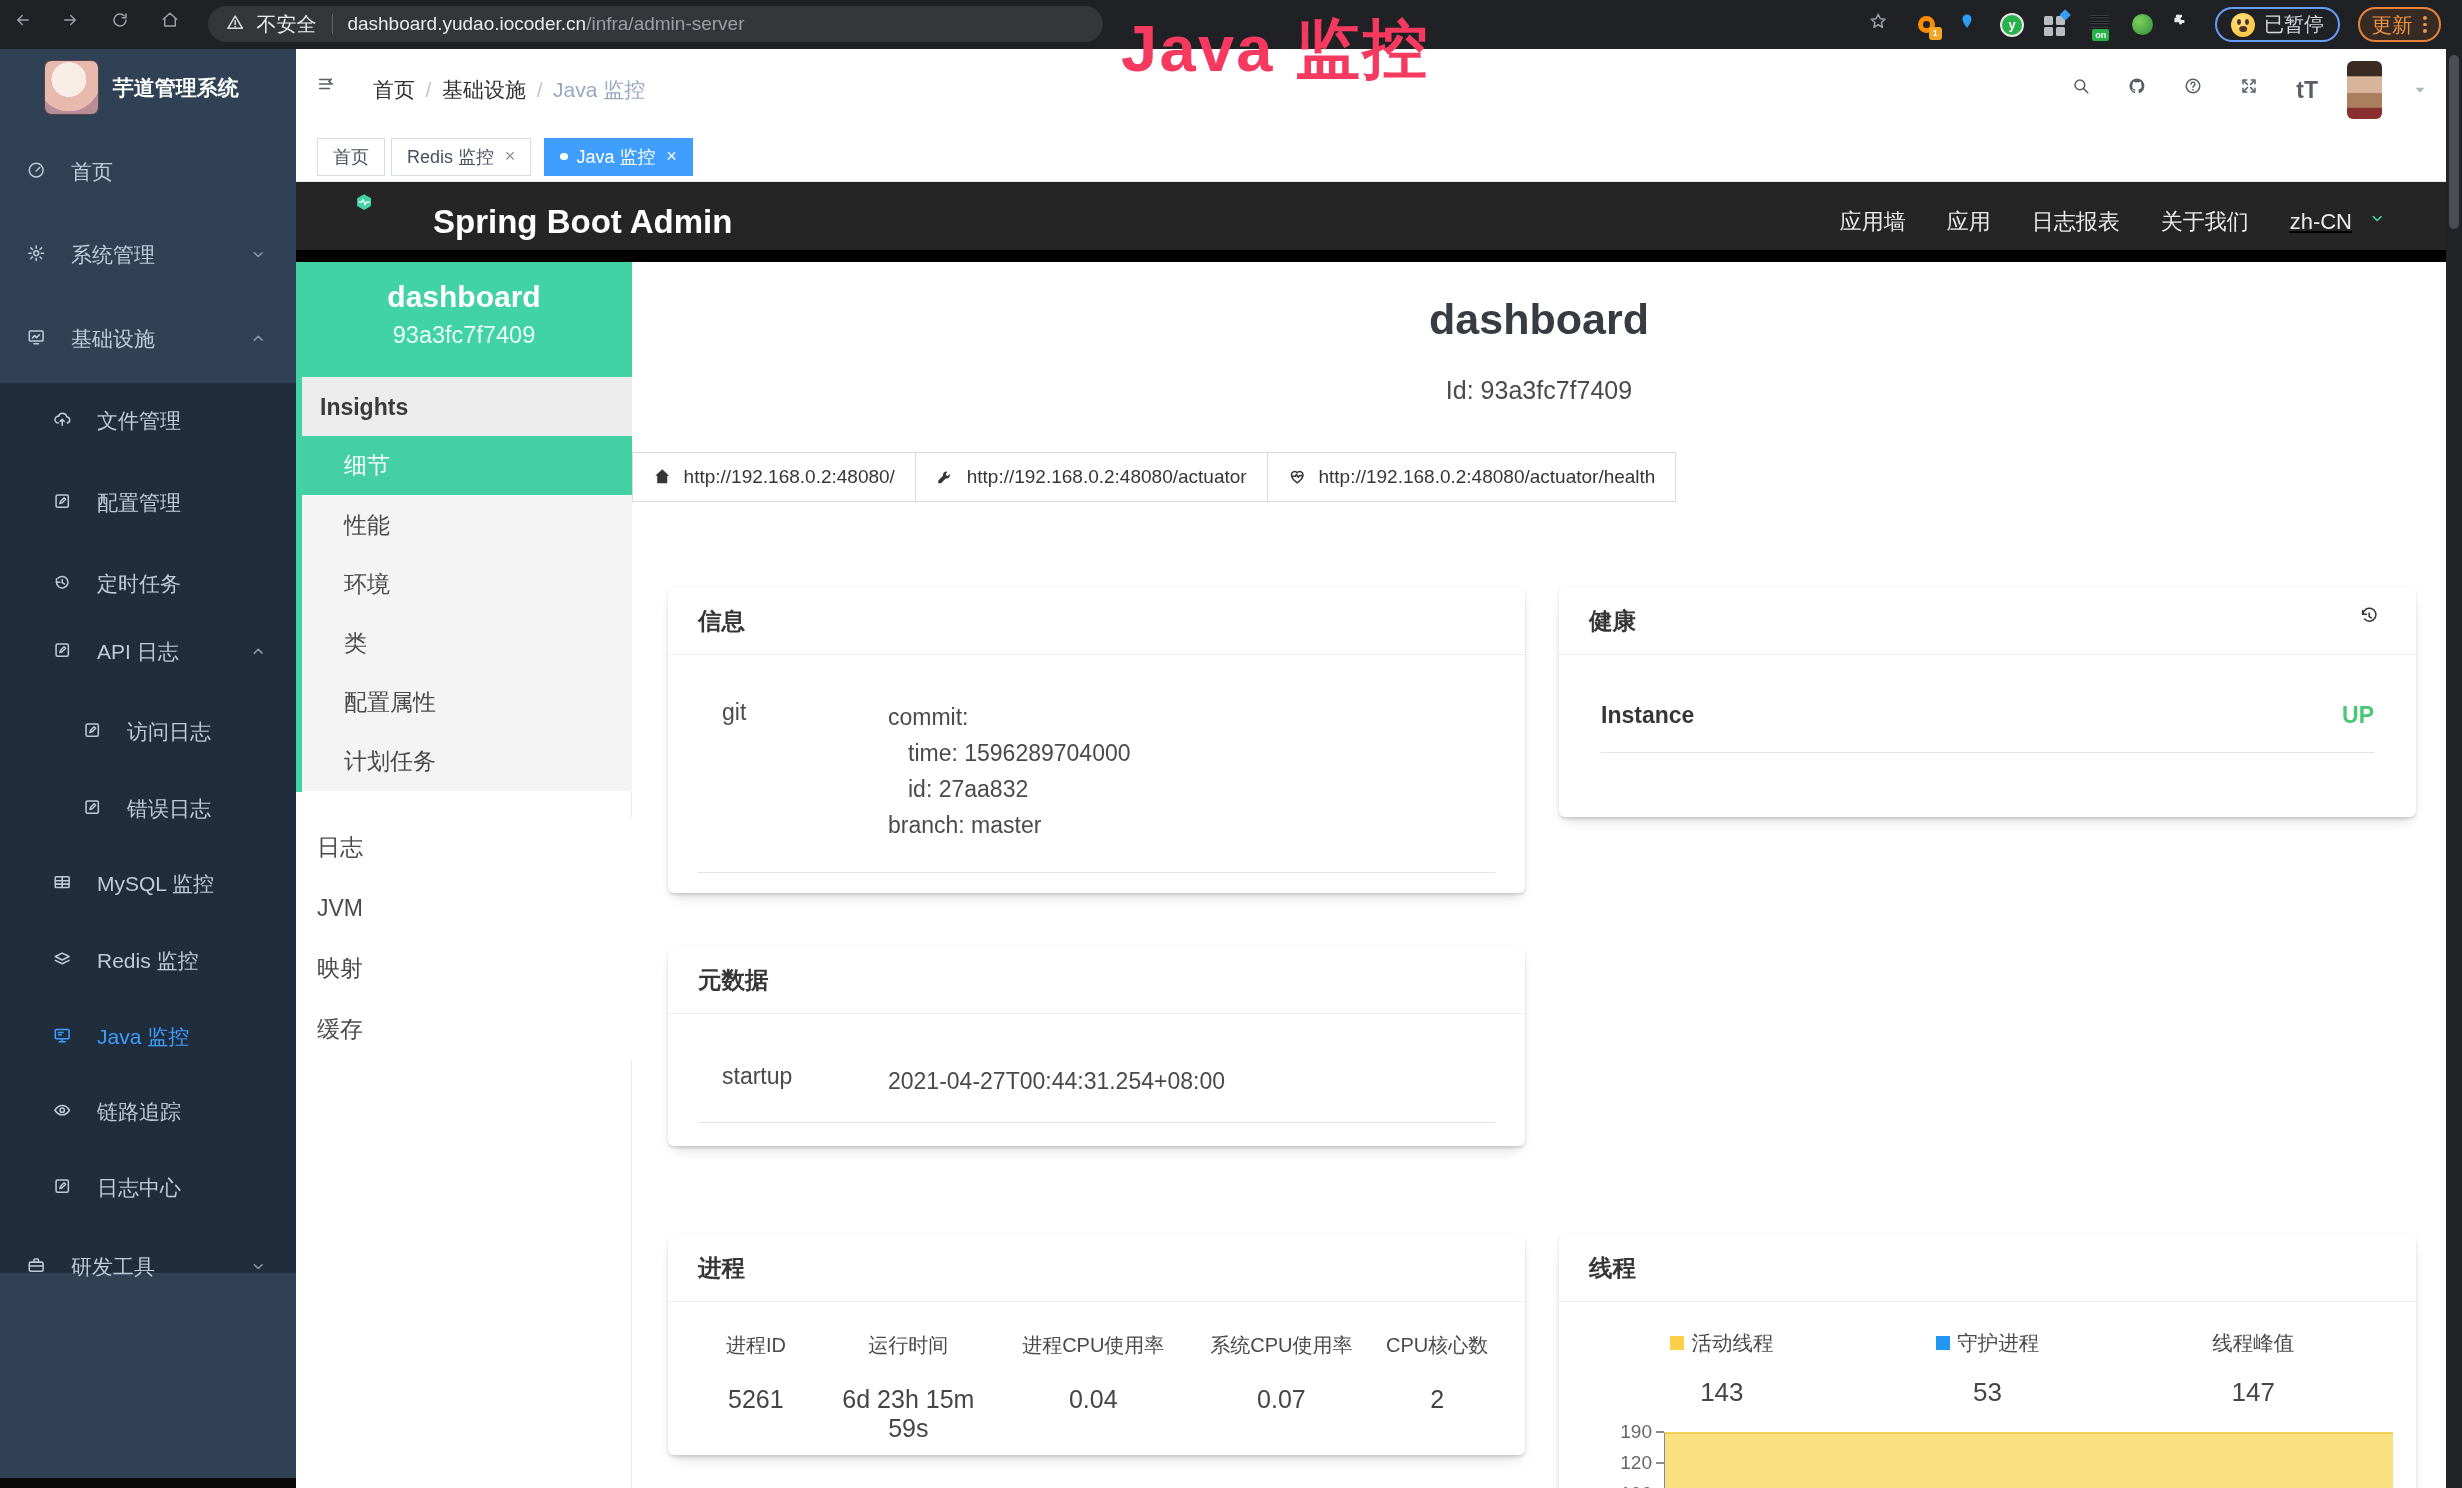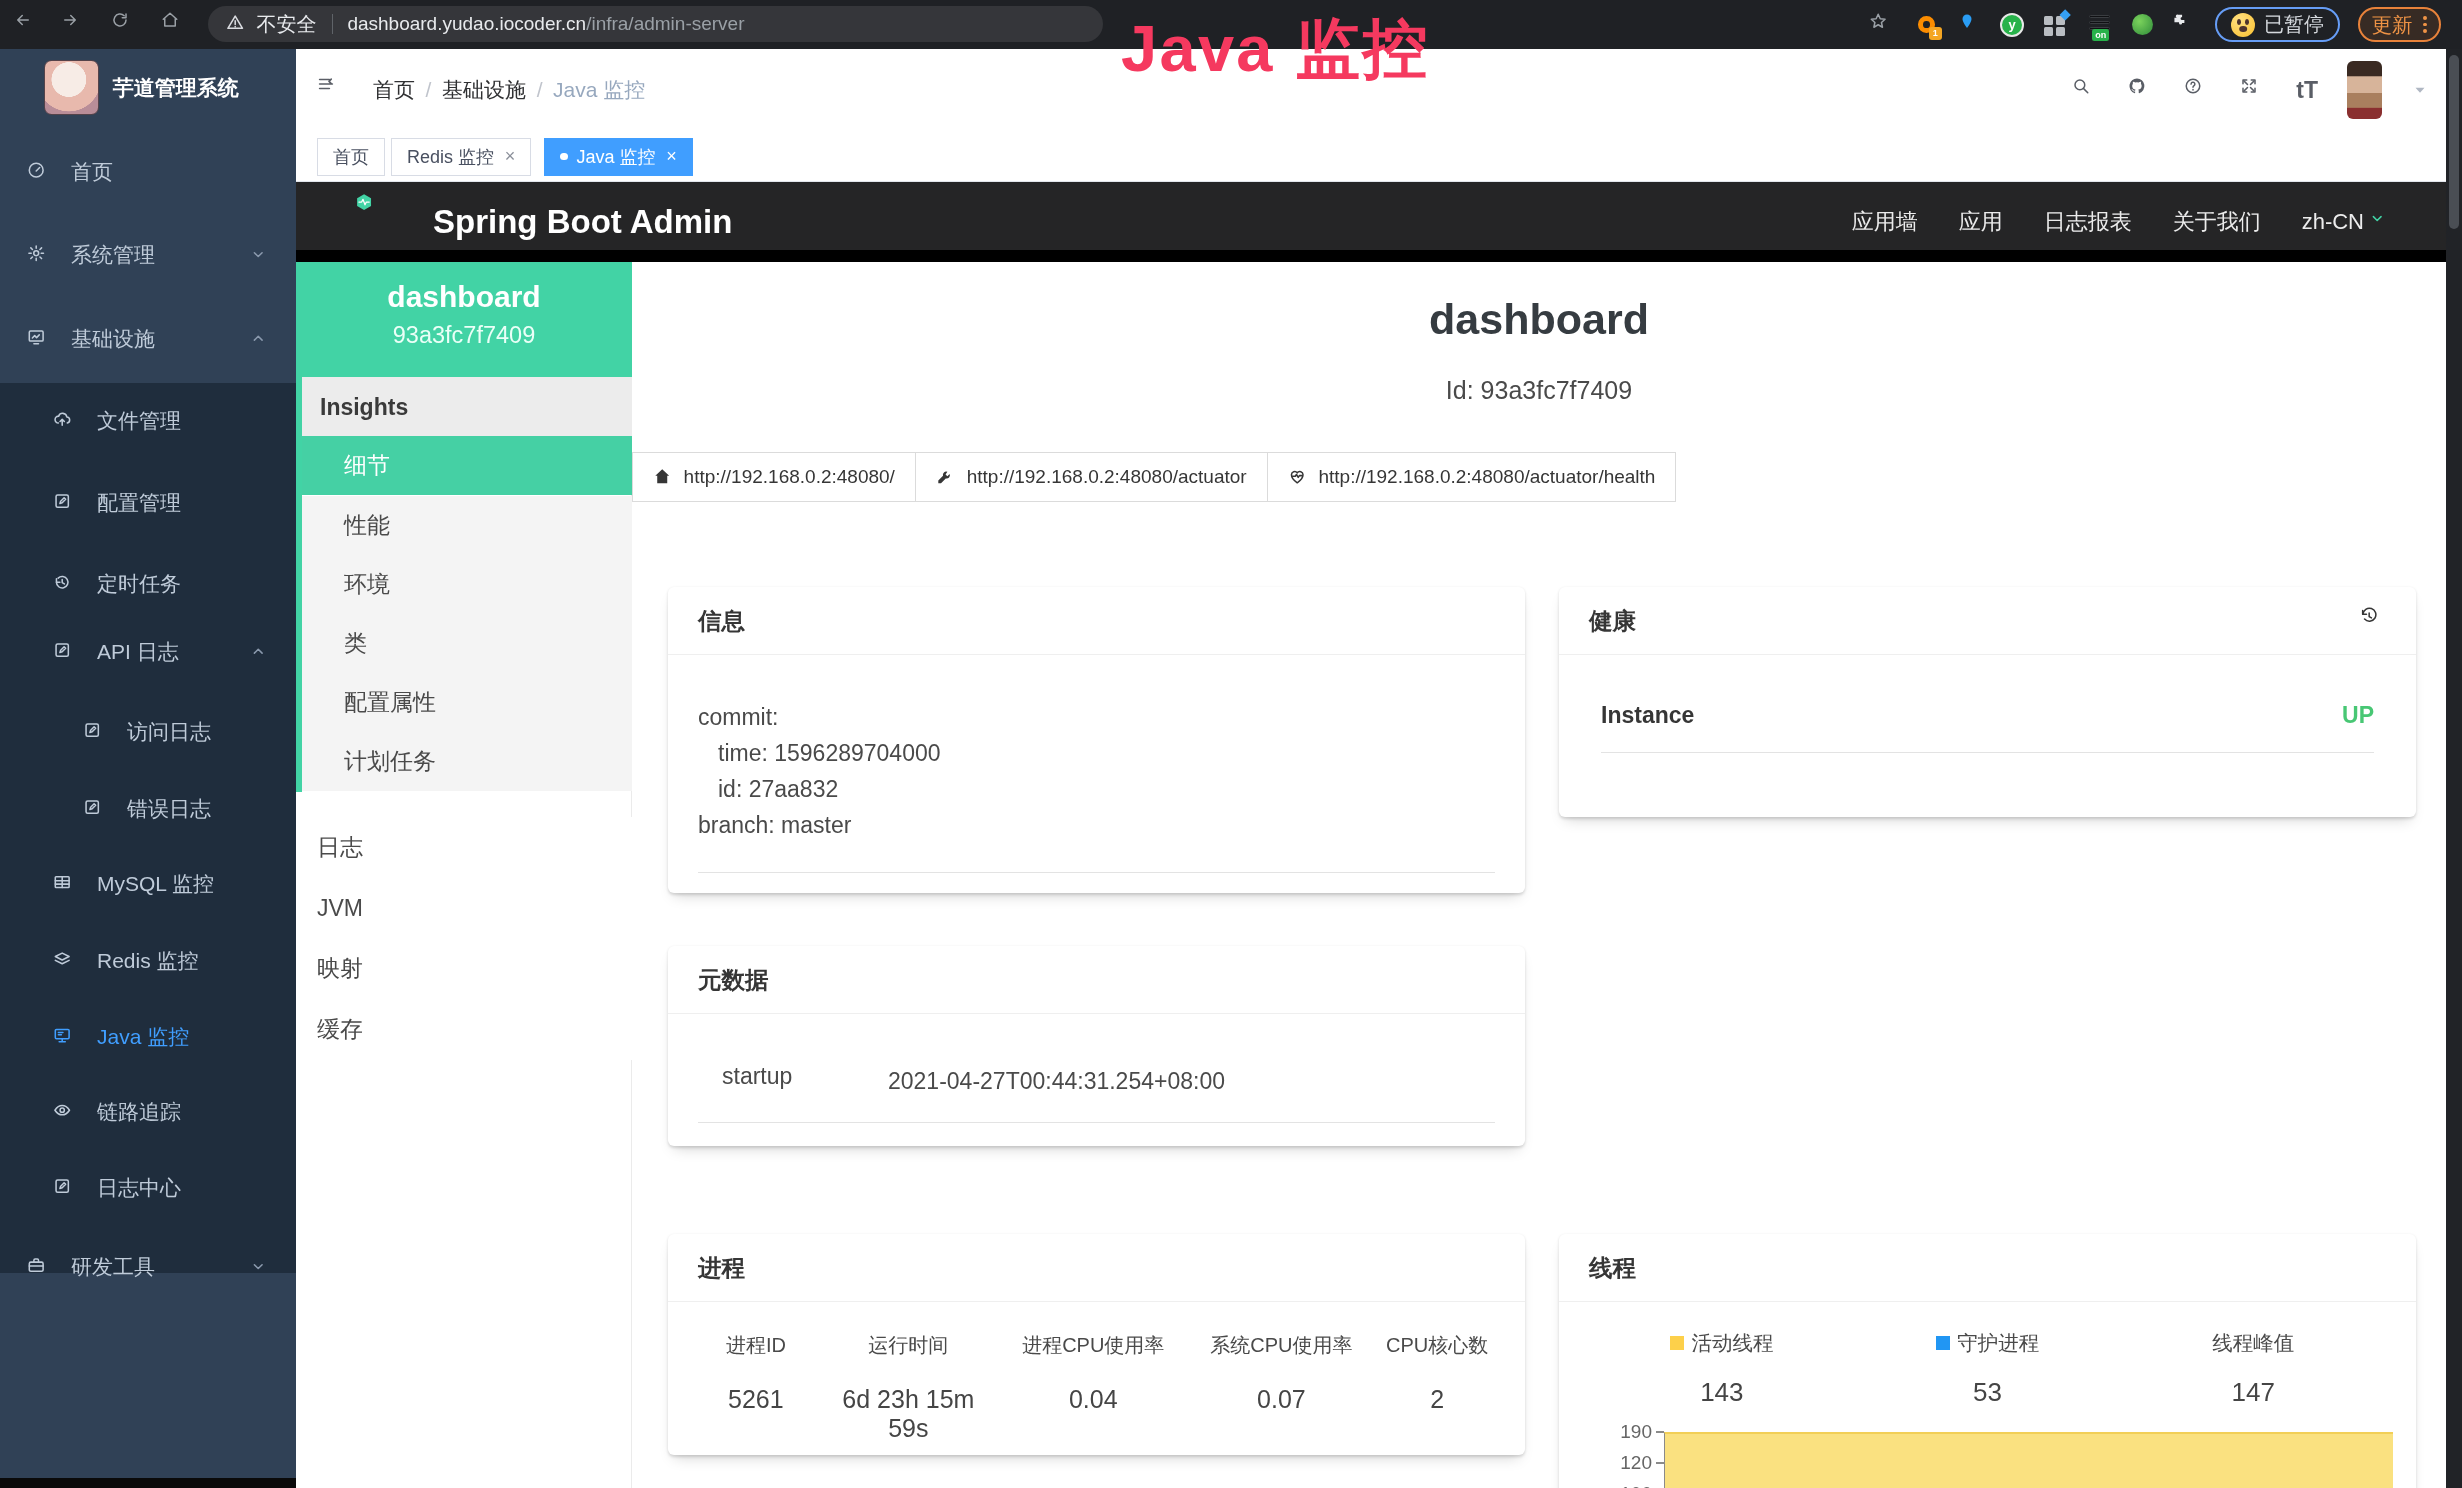--- a/index.html
+++ b/index.html
@@ -78,21 +78,21 @@
   .tag.on { background:#409eff; border-color:#409eff; color:#fff; }
   .tag.on .x { color:#fff; }
   .dot { width:7.6px; height:7.6px; border-radius:50%; background:#fff; margin-right:9px; }
 
   
   .sbah { position:absolute; left:296px; top:182px; width:2167px; height:68px; background:#252526; }
   .sba-logo { position:absolute; left:59px; top:10.6px; width:59px; height:59px; }
   .sba-brand { position:absolute; left:137px; top:0; line-height:80px; color:#fff; font-size:33px; font-weight:bold; }
   .sba-nav { position:absolute; right:72px; top:0; height:80px; display:flex; align-items:center; gap:41px; }
   .sba-nav .ni { color:#ececec; font-size:22px; cursor:pointer; }
-  .loc { display:flex; align-items:flex-start; gap:4px; cursor:pointer; }
+  .loc { display:flex; align-items:flex-start; gap:16px; cursor:pointer;text-decoration:underline; }
   .loc .caret-g { width:23px; height:23px; color:#42d3a5; }
 
   
   .sbaside { position:absolute; left:296px; top:262px; width:336px; height:1226px; background:#fff; border-right:0.8px solid #ebebeb; }
   .inst { position:absolute; left:0; top:0; width:336px; height:115px; background:#42d3a5; text-align:center; cursor:pointer; }
   .inst .nm { margin-top:18px; color:#fff; font-size:30px; font-weight:bold; }
   .inst .iid { margin-top:7.6px; color:#eafff7; font-size:23.5px; }
   .greenstrip { position:absolute; left:0; top:115px; width:6px; height:415px; background:#42d3a5; z-index:3; }
   .mhead { position:absolute; left:6px; top:115px; width:330px; height:60px; background:#ececec; line-height:60px; padding-left:18px; font-size:23px; font-weight:bold; color:#3a3a3a; }
   .mitem { position:absolute; left:6px; width:330px; height:59px; background:#f4f4f4; line-height:59px; padding-left:42px; font-size:23px; color:#4a4a4a; cursor:pointer; }
@@ -562,20 +562,21 @@
         <svg class="ic bic" viewBox="0 0 26 26" width="20" height="20">
             <use href="#i-heart"></use>
           </svg>
         <span>http://192.168.0.2:48080/actuator/health</span>
       </span>
     </div>
 
     <div class="card" style="left:36px;top:325px;width:857px;height:306px">
       <div class="card-h">信息</div>
       <div class="kv" style="padding-top:44px">
+        <span class="lbl">git</span>
         <span class="val">
           <div>commit:</div>
           <div class="ind">time: 1596289704000</div>
           <div class="ind">id: 27aa832</div>
           <div>branch: master</div>
         </span>
       </div>
       <div class="uline"></div>
     </div>
 

